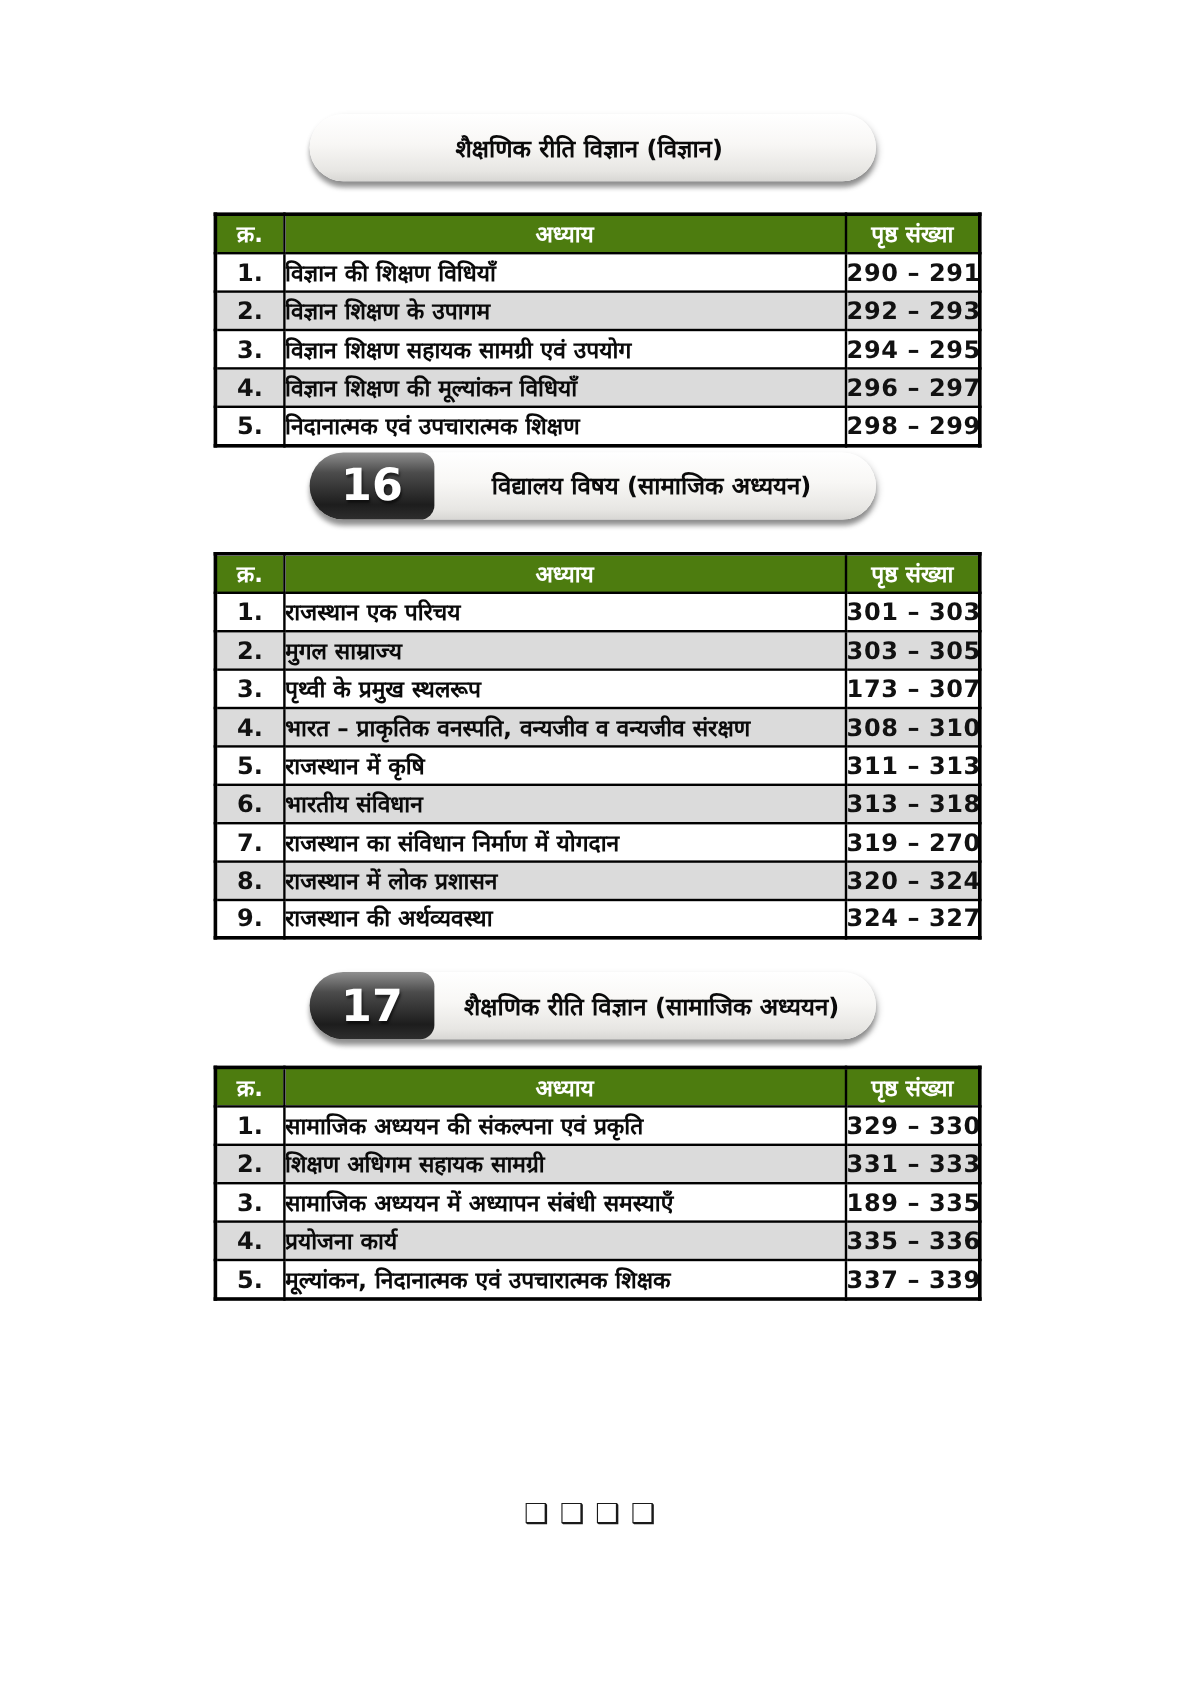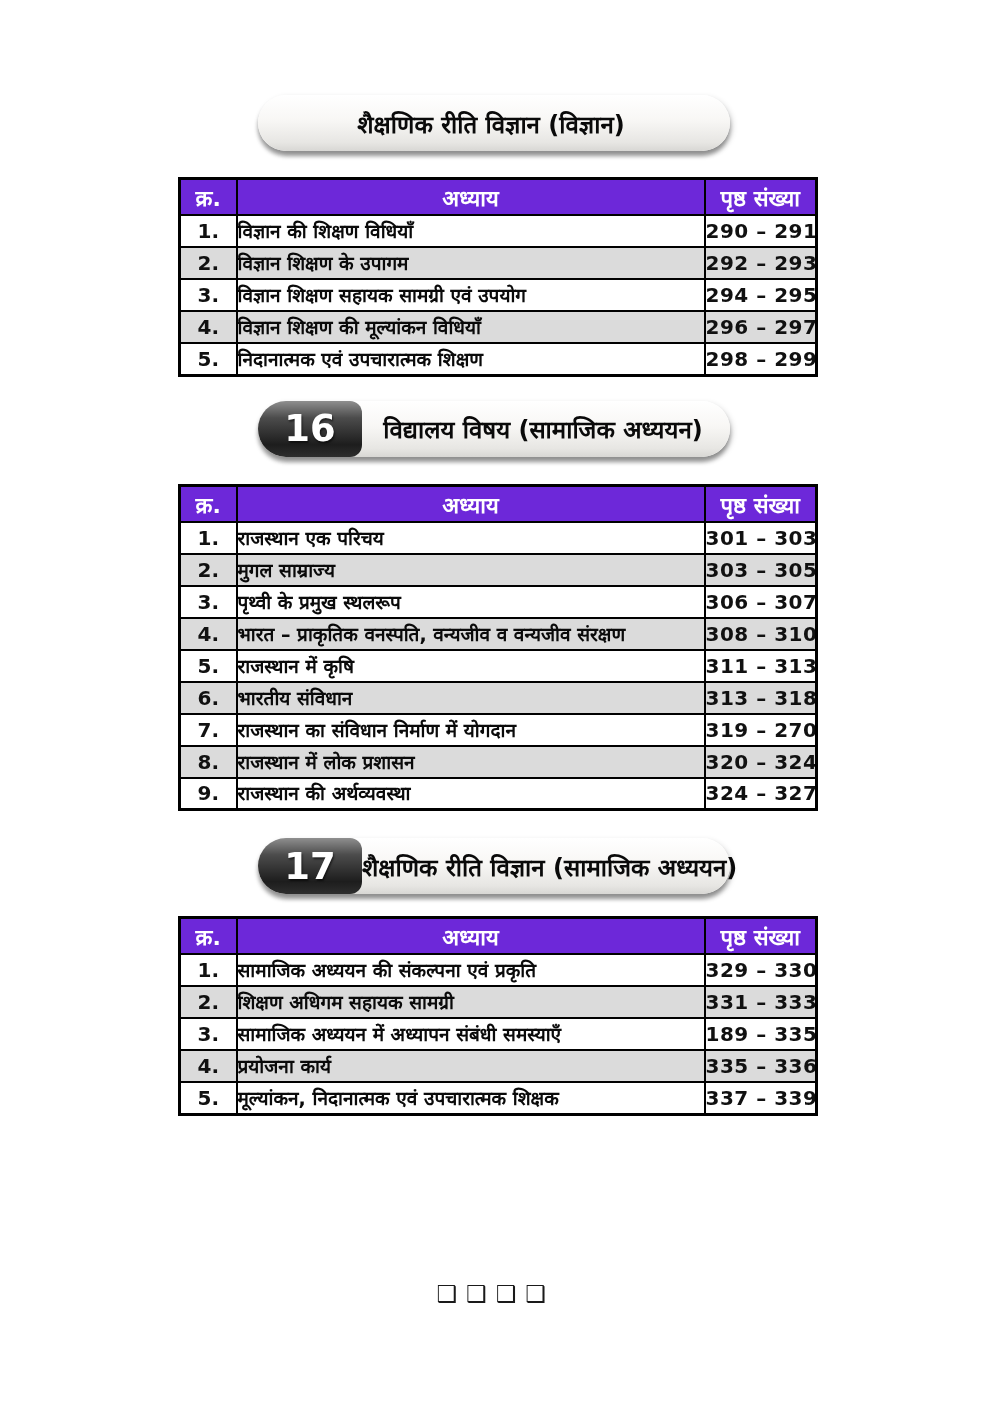--- a/index.html
+++ b/index.html
@@ -24,48 +24,48 @@
     width: 104px; height: 56px; flex: 0 0 104px;
     border-radius: 28px 12px 12px 28px;
     background: linear-gradient(180deg, #8f8f8f 0%, #4c4c4c 30%, #1d1d1d 78%, #2e2e2e 100%);
     color: #ffffff;
     display: flex; align-items: center; justify-content: center;
     font-size: 37px; font-weight: bold;
     text-shadow: 1px 2px 2px rgba(0,0,0,0.55);
   }
   .pill-title {
     flex: 1; text-align: center;
-    font-size: 24px; font-weight: bold; color: #0a0a0a;
+    font-size: 20px; font-weight: bold; color: #0a0a0a;
     white-space: nowrap; padding-right: 6px;
   }
   .mt-p15 { margin-top: 95px; }
   .mt-t1  { margin-top: 26px; }
-  .mt-p16 { margin-top: 24px; }
+  .mt-p16 { margin-top: 4px; }
   .mt-t2  { margin-top: 27px; }
   .mt-p17 { margin-top: 27px; }
   .mt-t3  { margin-top: 22px; }
 
   
   table.toc {
     width: 640px; margin-left: 178px;
     border-collapse: collapse;
     border: 3px solid #000000;
     table-layout: fixed;
   }
   table.toc col.c-sno   { width: 57px; }
   table.toc col.c-pages { width: 112px; }
   table.toc th, table.toc td {
     border: 2px solid #000000;
     font-weight: bold;
     overflow: hidden;
     white-space: nowrap;
   }
   table.toc thead th {
-    background: #6d28d9; color: #ffffff;
-    height: 30px; font-size: 22px;
+    background: #4d7c0f; color: #ffffff;
+    height: 30px; font-size: 19px;
     text-align: center; padding: 2px 2px;
   }
   table.toc tbody tr { height: 32px; background: #ffffff; }
   table.toc tbody tr:nth-child(even) { background: #dbdbdb; }
   table.toc td.sno     { text-align: center; font-size: 20px; color: #111; }
   table.toc td.chapter { text-align: left; font-size: 19px; color: #0a0a0a; }
   table.toc td.pages   { text-align: right; font-size: 20px; color: #111; letter-spacing: 0.5px; }
 
   
   .footer-marks {
@@ -151,21 +151,21 @@
         <td class="pages">301 – 303</td>
       </tr>
       <tr>
         <td class="sno">2.</td>
         <td class="chapter">मुगल साम्राज्य</td>
         <td class="pages">303 – 305</td>
       </tr>
       <tr>
         <td class="sno">3.</td>
         <td class="chapter">पृथ्वी के प्रमुख स्थलरूप</td>
-        <td class="pages">306 – 307</td>
+        <td class="pages">173 – 307</td>
       </tr>
       <tr>
         <td class="sno">4.</td>
         <td class="chapter">भारत – प्राकृतिक वनस्पति, वन्यजीव व वन्यजीव संरक्षण</td>
         <td class="pages">308 – 310</td>
       </tr>
       <tr>
         <td class="sno">5.</td>
         <td class="chapter">राजस्थान में कृषि</td>
         <td class="pages">311 – 313</td>

